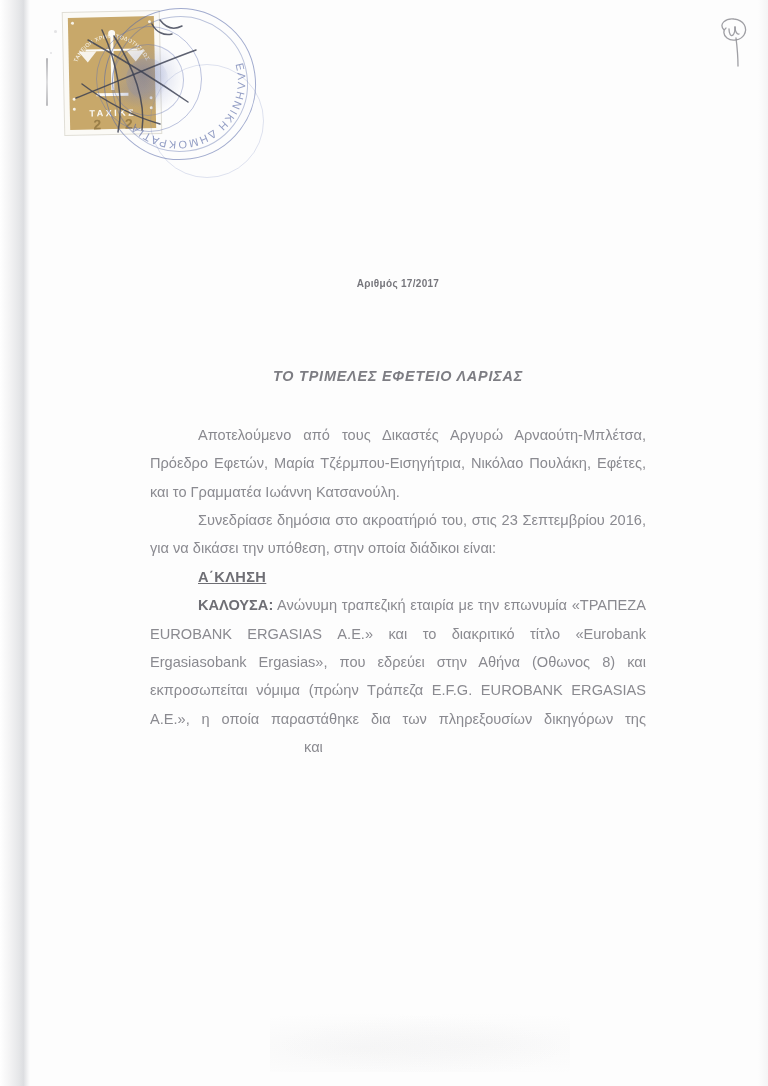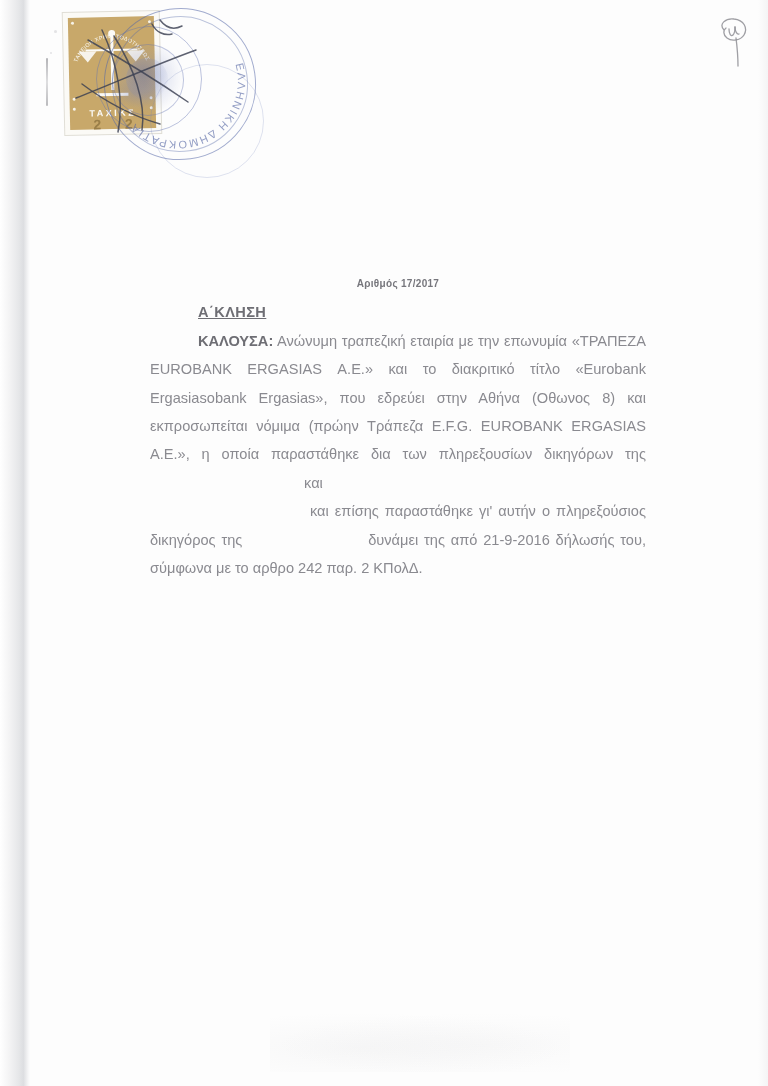--- a/index.html
+++ b/index.html
@@ -361,26 +361,28 @@
     <path d="M 12,16 C 6,10 14,4 22,5 C 32,6 36,14 32,21 C 29,26 20,28 15,24 C 11,21 11,16 14,14"></path>
     <path d="M 17,15 C 17,20 19,23 21,21 C 23,19 23,15 23,13"></path>
     <path d="M 23,13 C 23,17 25,21 27,20"></path>
     <path d="M 24,24 C 25,32 26,42 26,52"></path>
   </svg>
 
   <div class="doc-body">
 
     <p class="doc-number">Αριθμός 17/2017</p>
 
-
-
+    <p class="doc-court">ΤΟ ΤΡΙΜΕΛΕΣ ΕΦΕΤΕΙΟ ΛΑΡΙΣΑΣ</p>
+
+    <p class="para first">Αποτελούμενο από τους Δικαστές Αργυρώ Αρναούτη-Μπλέτσα, Πρόεδρο Εφετών, Μαρία Τζέρμπου-Εισηγήτρια, Νικόλαο Πουλάκη, Εφέτες, και το Γραμματέα Ιωάννη Κατσανούλη.</p>
+
+    <p class="para">Συνεδρίασε δημόσια στο ακροατήριό του, στις 23 Σεπτεμβρίου 2016, για να δικάσει την υπόθεση, στην οποία διάδικοι είναι:</p>
 
     <p class="heading-line">Α΄ΚΛΗΣΗ</p>
 
     <p class="para"><b>ΚΑΛΟΥΣΑ:</b> <span>Ανώνυμη τραπεζική εταιρία με την επωνυμία «ΤΡΑΠΕΖΑ EUROBANK ERGASIAS Α.Ε.» και το διακριτικό τίτλο «Eurobank Ergasiasobank Ergasias», που εδρεύει στην Αθήνα (Οθωνος 8) και εκπροσωπείται νόμιμα (πρώην Τράπεζα E.F.G. EUROBANK ERGASIAS A.E.», η οποία παραστάθηκε δια των πληρεξουσίων δικηγόρων της</span><span class="redact" style="width:150px"></span> <span>και</span></p>
 
-    <p class="para noindent"><span class="redact" style="width:160px"></span><span>και επίσης παραστάθηκε γι' αυτήν ο πληρεξούσιος δικηγόρος της</span><span class="redact" style="width:120px"></span> <span>δυνάμει της από 21-9-2016 δήλωσής του, σύμφωνα με το αρθρο 242 παρ. 2 ΚΠολΔ.</span></p>
 
 
   </div>
 
   <div class="bleed"></div>
 </div>
 
 </body></html>

